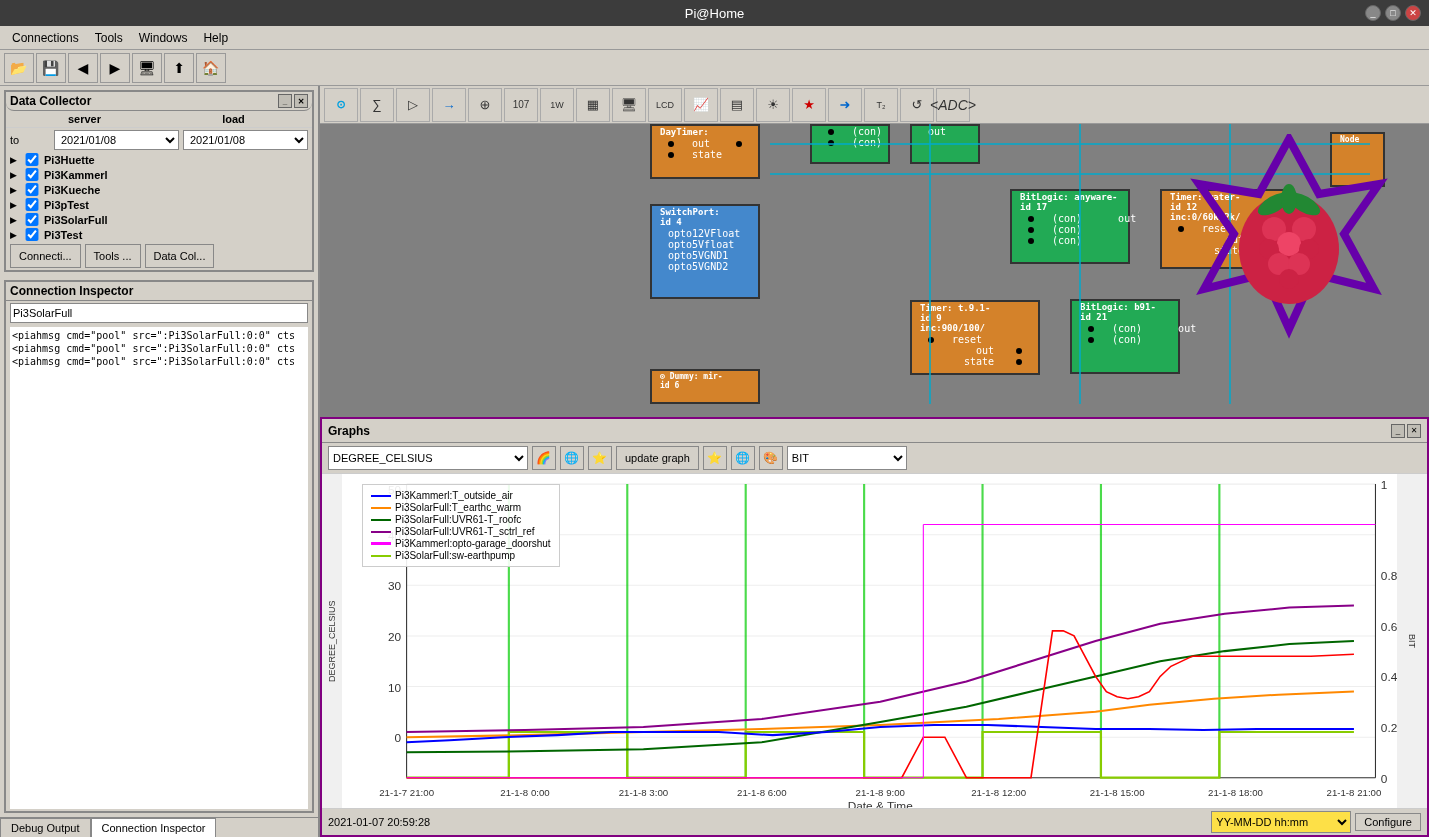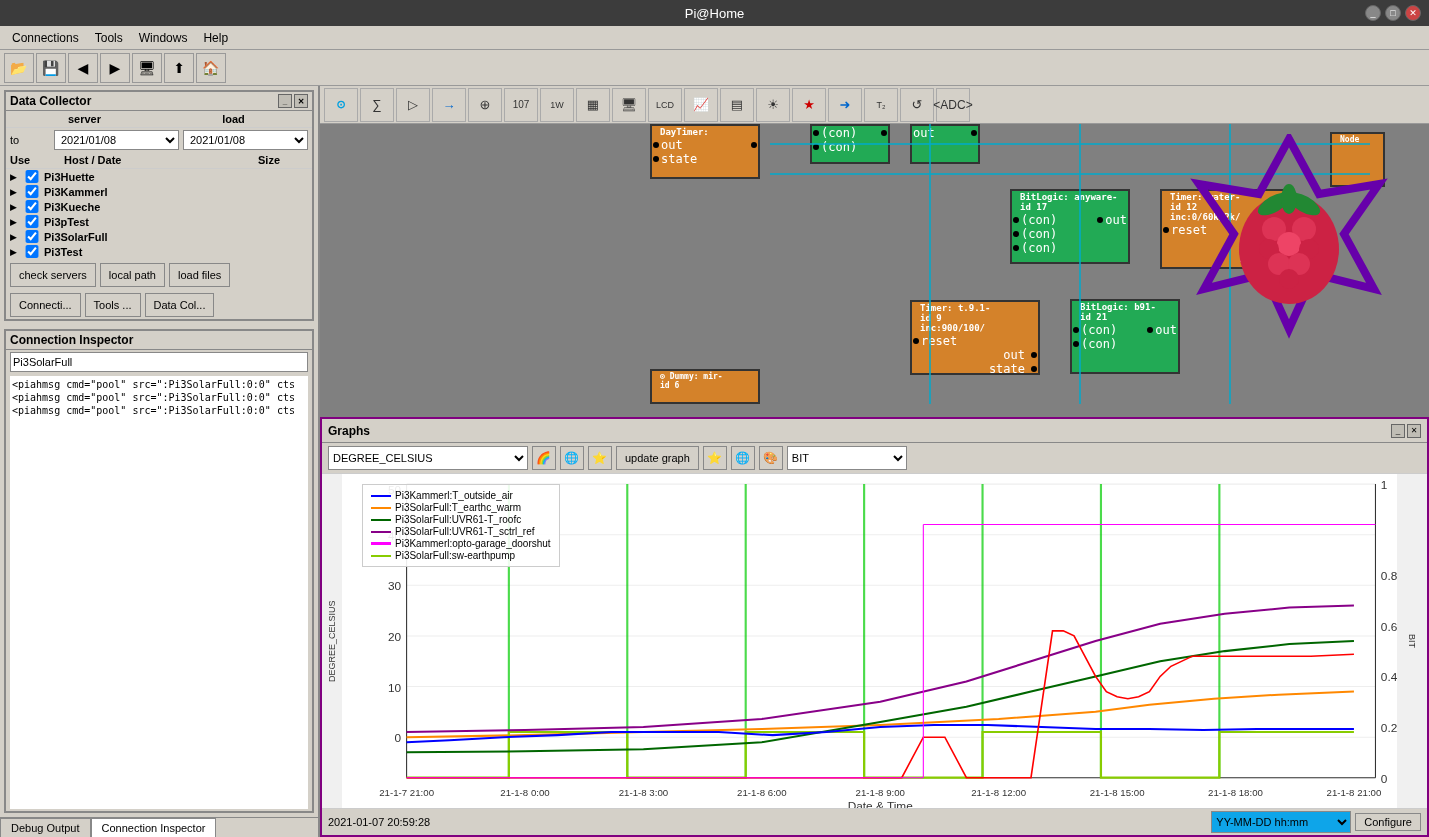--- a/index.html
+++ b/index.html
@@ -94,20 +94,21 @@
     }
     #data-collector-header {
       background: #d4d0c8;
       border-bottom: 1px solid #888;
       display: flex;
       justify-content: space-between;
       align-items: center;
       padding: 2px 4px;
       font-weight: bold;
       font-size: 12px;
+      border-radius: 8px;
     }
     #data-collector-header .ctrl-btns { display: flex; gap: 2px; }
     .ctrl-btn { width: 14px; height: 14px; border: 1px solid #666; background: #c0bdb5; font-size: 8px; cursor: pointer; display: flex; align-items: center; justify-content: center; }
 
     .dc-row {
       display: flex;
       align-items: center;
       padding: 2px 4px;
       gap: 4px;
     }
@@ -277,21 +278,21 @@
     .canvas-node {
       position: absolute;
       border: 2px solid #333;
       font-size: 9px;
       font-family: monospace;
     }
     .node-orange { background: #d4822a; color: #fff; }
     .node-green { background: #22aa55; color: #fff; }
     .node-blue { background: #4488cc; color: #fff; }
     .node-header { font-weight: bold; padding: 1px 8px; font-size: 9px; }
-    .node-port { padding: 0 1px; font-size: 12px; display: flex; align-items: center; gap: 2px; }
+    .node-port { padding: 0 16px; font-size: 10px; display: flex; align-items: center; gap: 18px; }
     .port-dot { width: 6px; height: 6px; border-radius: 50%; background: #000; display: inline-block; flex-shrink: 0; }
     .port-dot-right { width: 6px; height: 6px; border-radius: 50%; background: #000; display: inline-block; margin-left: auto; }
 
     
     #graphs-panel {
       position: absolute;
       bottom: 0;
       left: 0;
       right: 0;
       height: 420px;
@@ -409,21 +410,21 @@
       display: flex;
       justify-content: space-between;
       align-items: center;
       flex-shrink: 0;
       border-top: 1px solid #ccc;
     }
     #timestamp { font-size: 11px; }
     #date-format-combo {
       height: 22px;
       border: 1px solid #888;
-      background: #0ea5e9;
+      background: #fde047;
       font-size: 11px;
       width: 140px;
     }
     #configure-btn {
       padding: 2px 8px;
       border: 1px solid #888;
       background: #d4d0c8;
       cursor: pointer;
       font-size: 11px;
     }
@@ -496,25 +497,20 @@
       <div class="dc-row">
         <span class="dc-label">to</span>
         <select class="dc-combo">
           <option>2021/01/08</option>
         </select>
         <select class="dc-combo">
           <option>2021/01/08</option>
         </select>
       </div>
 
-      <div id="host-list-header">
-        <span class="h-use">Use</span>
-        <span class="h-hostdate">Host / Date</span>
-        <span class="h-size">Size</span>
-      </div>
 
       <div id="host-list">
         <div class="host-item">
           <span class="hi-expand">▶</span>
           <input type="checkbox" class="hi-check" checked="" style="">
           <span class="hi-name">Pi3Huette</span>
         </div>
         <div class="host-item">
           <span class="hi-expand">▶</span>
           <input type="checkbox" class="hi-check" checked="" style="">
@@ -535,25 +531,20 @@
           <input type="checkbox" class="hi-check" checked="" style="">
           <span class="hi-name">Pi3SolarFull</span>
         </div>
         <div class="host-item">
           <span class="hi-expand">▶</span>
           <input type="checkbox" class="hi-check" checked="" style="">
           <span class="hi-name">Pi3Test</span>
         </div>
       </div>
 
-      <div id="action-buttons">
-        <button class="action-btn">check servers</button>
-        <button class="action-btn">local path</button>
-        <button class="action-btn">load files</button>
-      </div>
 
       <div id="tab-buttons">
         <button class="tab-btn">Connecti...</button>
         <button class="tab-btn">Tools ...</button>
         <button class="tab-btn">Data Col...</button>
       </div>
     </div>
 
     <div id="conn-inspector">
       <div id="conn-inspector-header">Connection Inspector</div>
@@ -584,21 +575,21 @@
       <button class="ct-btn">▦</button>
       <button class="ct-btn">🖥</button>
       <button class="ct-btn" style="font-size:9px;">LCD</button>
       <button class="ct-btn">📈</button>
       <button class="ct-btn">▤</button>
       <button class="ct-btn">☀</button>
       <button class="ct-btn" style="color:#cc0000;">★</button>
       <button class="ct-btn" style="color:#0066cc;">➜</button>
       <button class="ct-btn" style="font-size:9px;">T₂</button>
       <button class="ct-btn">↺</button>
-      <button class="ct-btn" style="font-size:12px;">&lt;ADC&gt;</button>
+      <button class="ct-btn" style="font-size:14px;font-style:italic;">&lt;ADC&gt;</button>
     </div>
 
     <div id="canvas-area">
 
       <div class="pi-container">
         <svg viewBox="0 0 220 220" xmlns="http://www.w3.org/2000/svg">
 
           <polygon points="110,5 140,60 200,50 165,100 195,155 135,140 110,195 85,140 25,155 55,100 20,50 80,60" fill="none" stroke="#6600aa" stroke-width="8"></polygon>
 
           <ellipse cx="110" cy="115" rx="50" ry="55" fill="#cc2244"></ellipse>
@@ -617,20 +608,27 @@
           <ellipse cx="110" cy="65" rx="8" ry="15" fill="#228833"></ellipse>
         </svg>
       </div>
 
       <div class="canvas-node node-orange" style="left:330px; top:0px; width:110px; height:55px;">
         <div class="node-header">DayTimer:</div>
         <div class="node-port"><span class="port-dot"></span>out<span class="port-dot-right"></span></div>
         <div class="node-port"><span class="port-dot"></span>state</div>
       </div>
 
+      <div class="canvas-node node-blue" style="left:330px; top:80px; width:110px; height:95px;">
+        <div class="node-header">SwitchPort:<br>id 4</div>
+        <div class="node-port">opto12VFloat<span class="port-dot-right"></span></div>
+        <div class="node-port">opto5Vfloat<span class="port-dot-right"></span></div>
+        <div class="node-port">opto5VGND1<span class="port-dot-right"></span></div>
+        <div class="node-port">opto5VGND2<span class="port-dot-right"></span></div>
+      </div>
 
       <div class="canvas-node node-green" style="left:490px; top:0px; width:80px; height:40px;">
         <div class="node-port"><span class="port-dot"></span>(con)<span class="port-dot-right"></span></div>
         <div class="node-port"><span class="port-dot"></span>(con)</div>
       </div>
 
       <div class="canvas-node node-green" style="left:590px; top:0px; width:70px; height:40px;">
         <div class="node-port">out<span class="port-dot-right"></span></div>
       </div>
 

